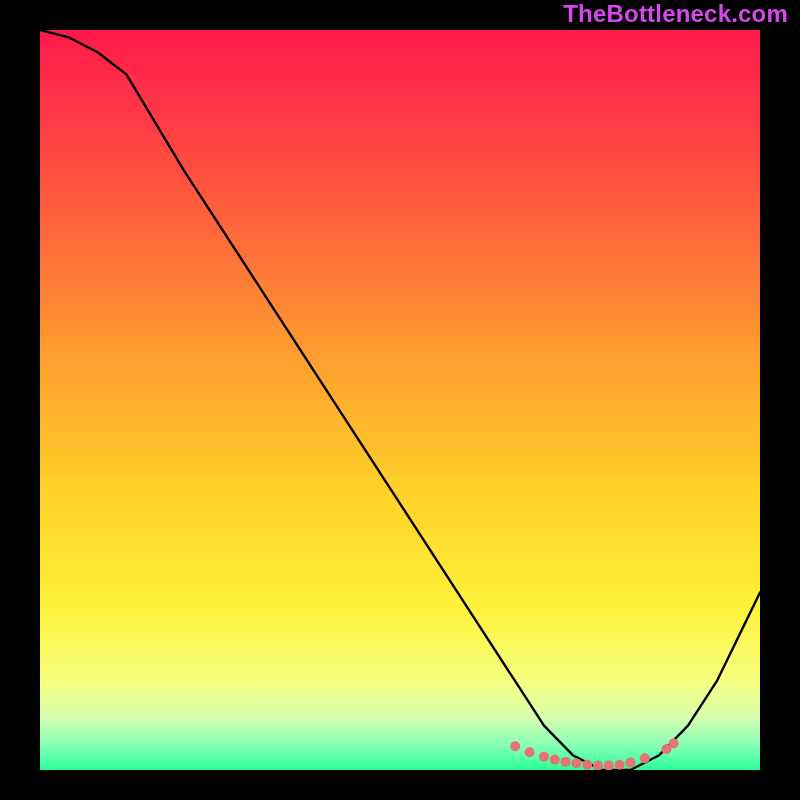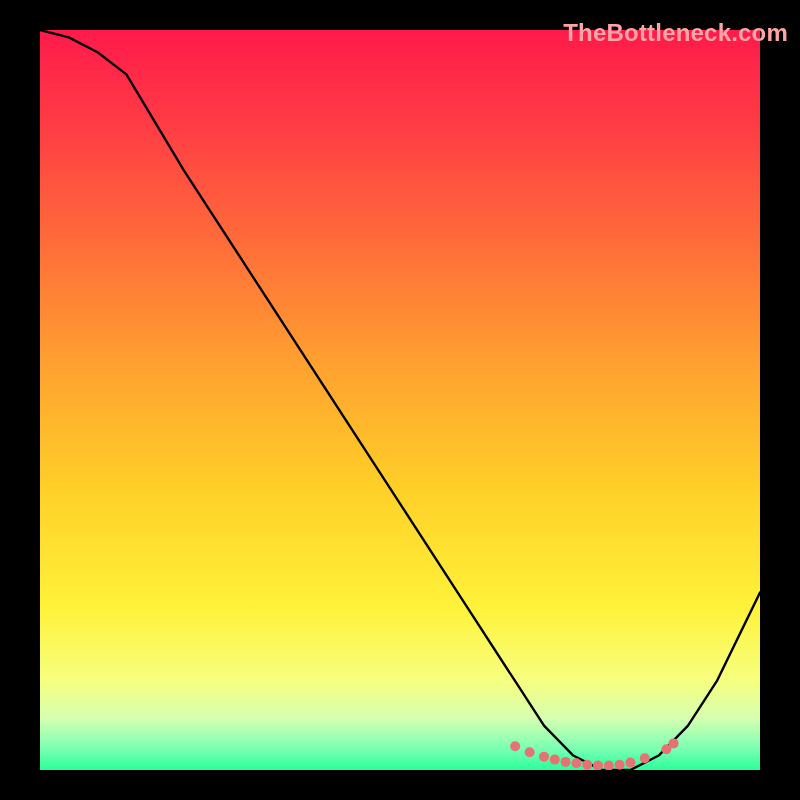--- a/index.html
+++ b/index.html
@@ -5,26 +5,26 @@
   * { margin: 0; padding: 0; box-sizing: border-box; }
   html, body { width: 800px; height: 800px; overflow: hidden; background: #000; }
   .frame {
     position: relative;
     width: 800px;
     height: 800px;
     background: #000;
   }
   .watermark {
     position: absolute;
-    top: 19px;
+    top: 0;
     right: 12px;
     font-family: Arial, Helvetica, sans-serif;
     font-size: 24px;
     font-weight: 600;
-    color: #fca5a5;
+    color: #d946ef;
     letter-spacing: 0.2px;
     z-index: 10;
   }
   .plot {
     position: absolute;
     left: 40px;
     top: 30px;
     width: 720px;
     height: 740px;
   }

